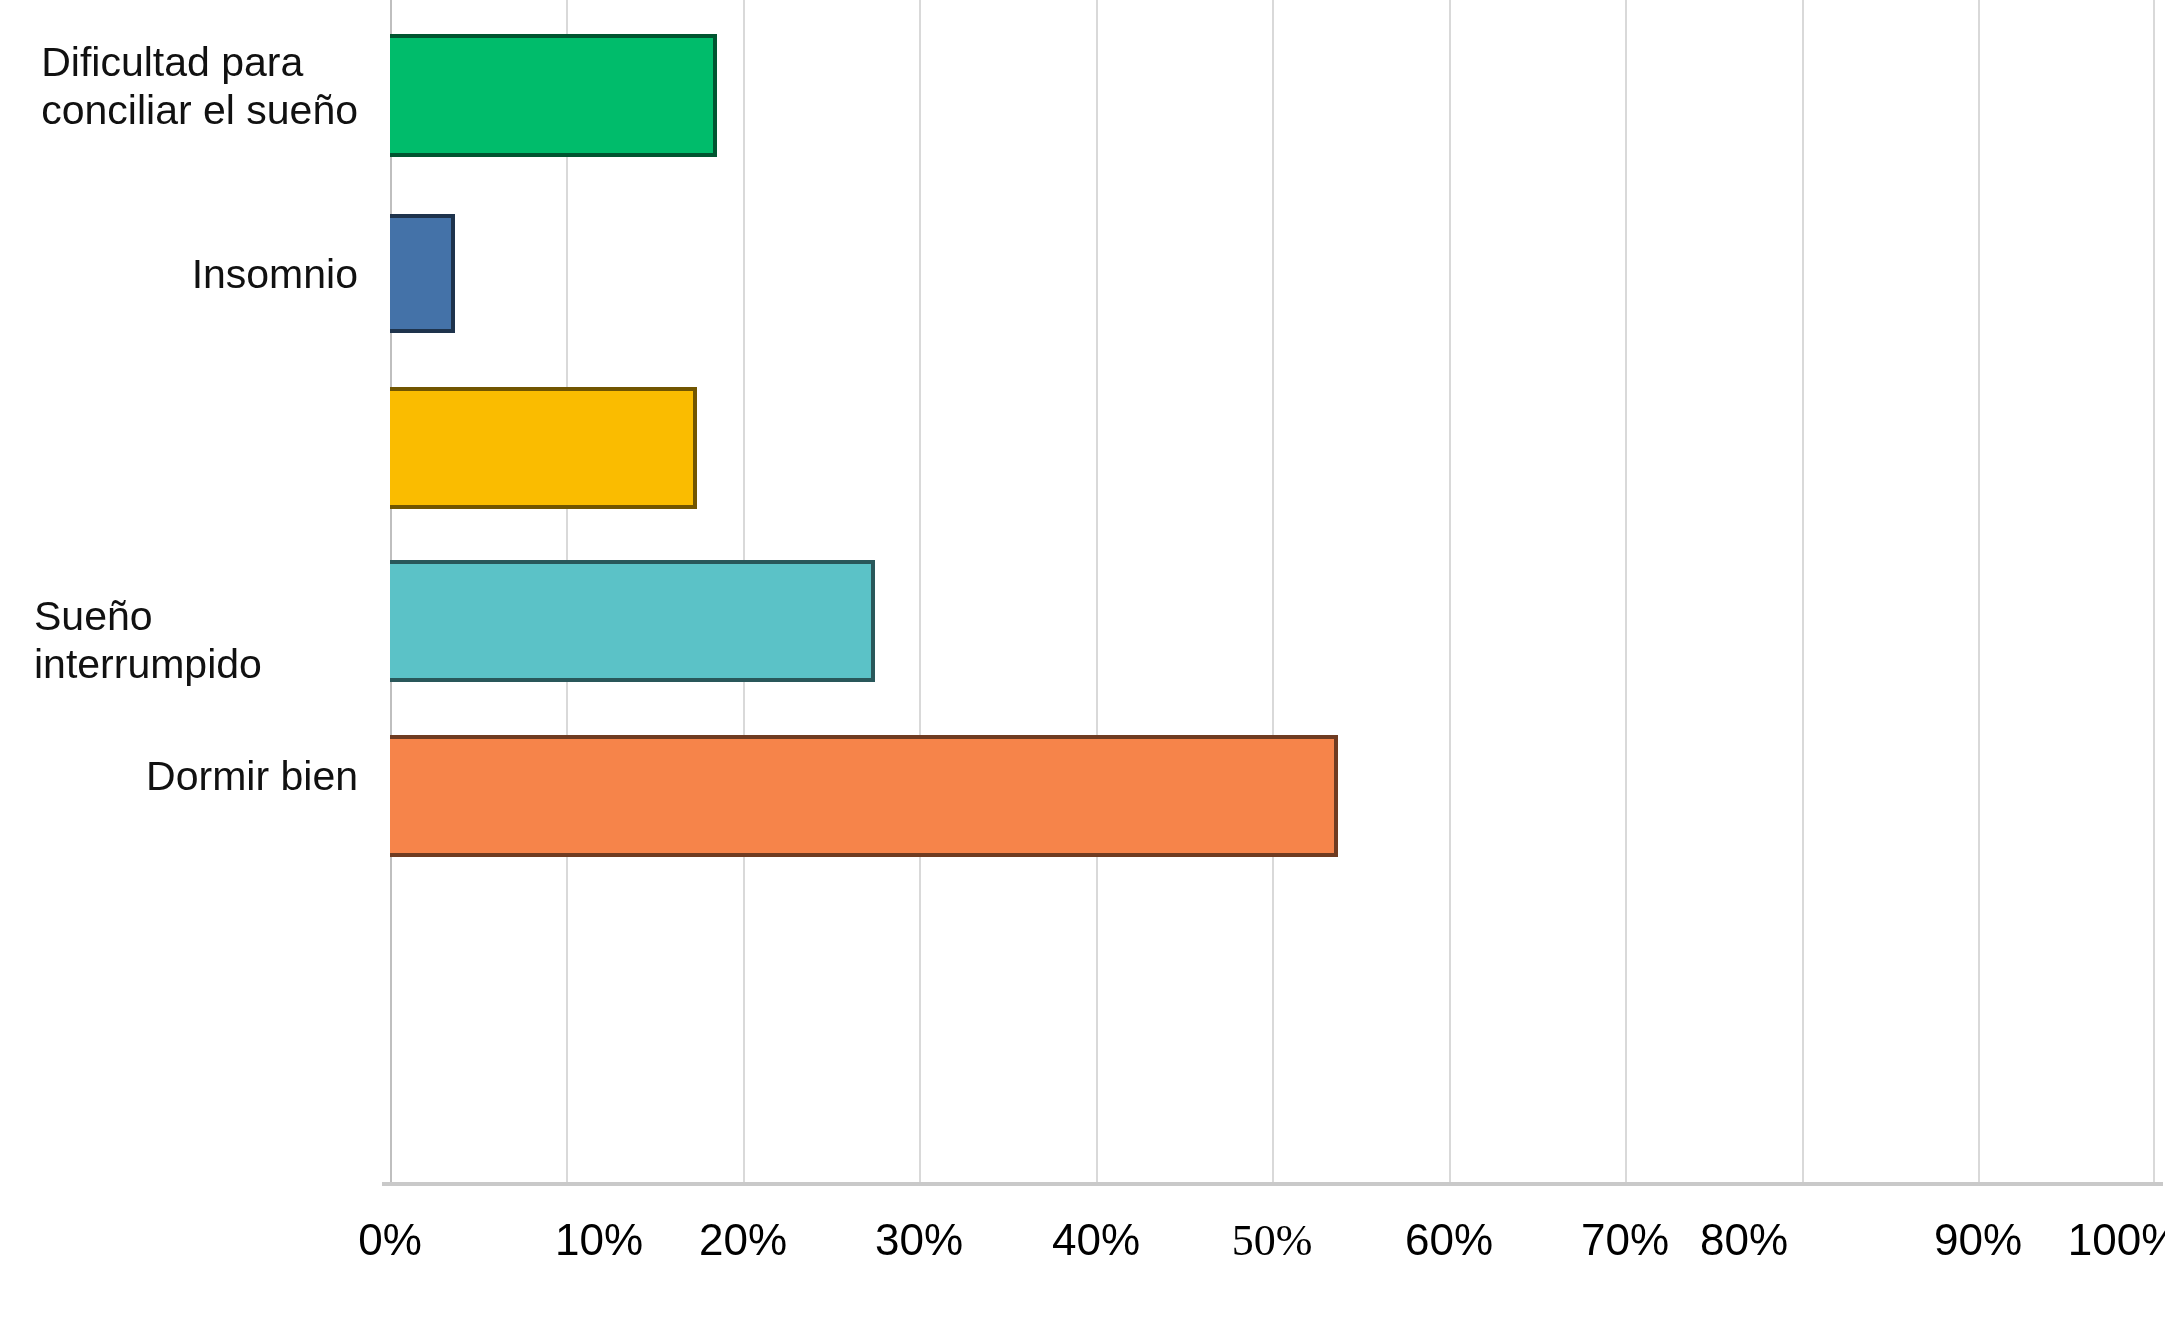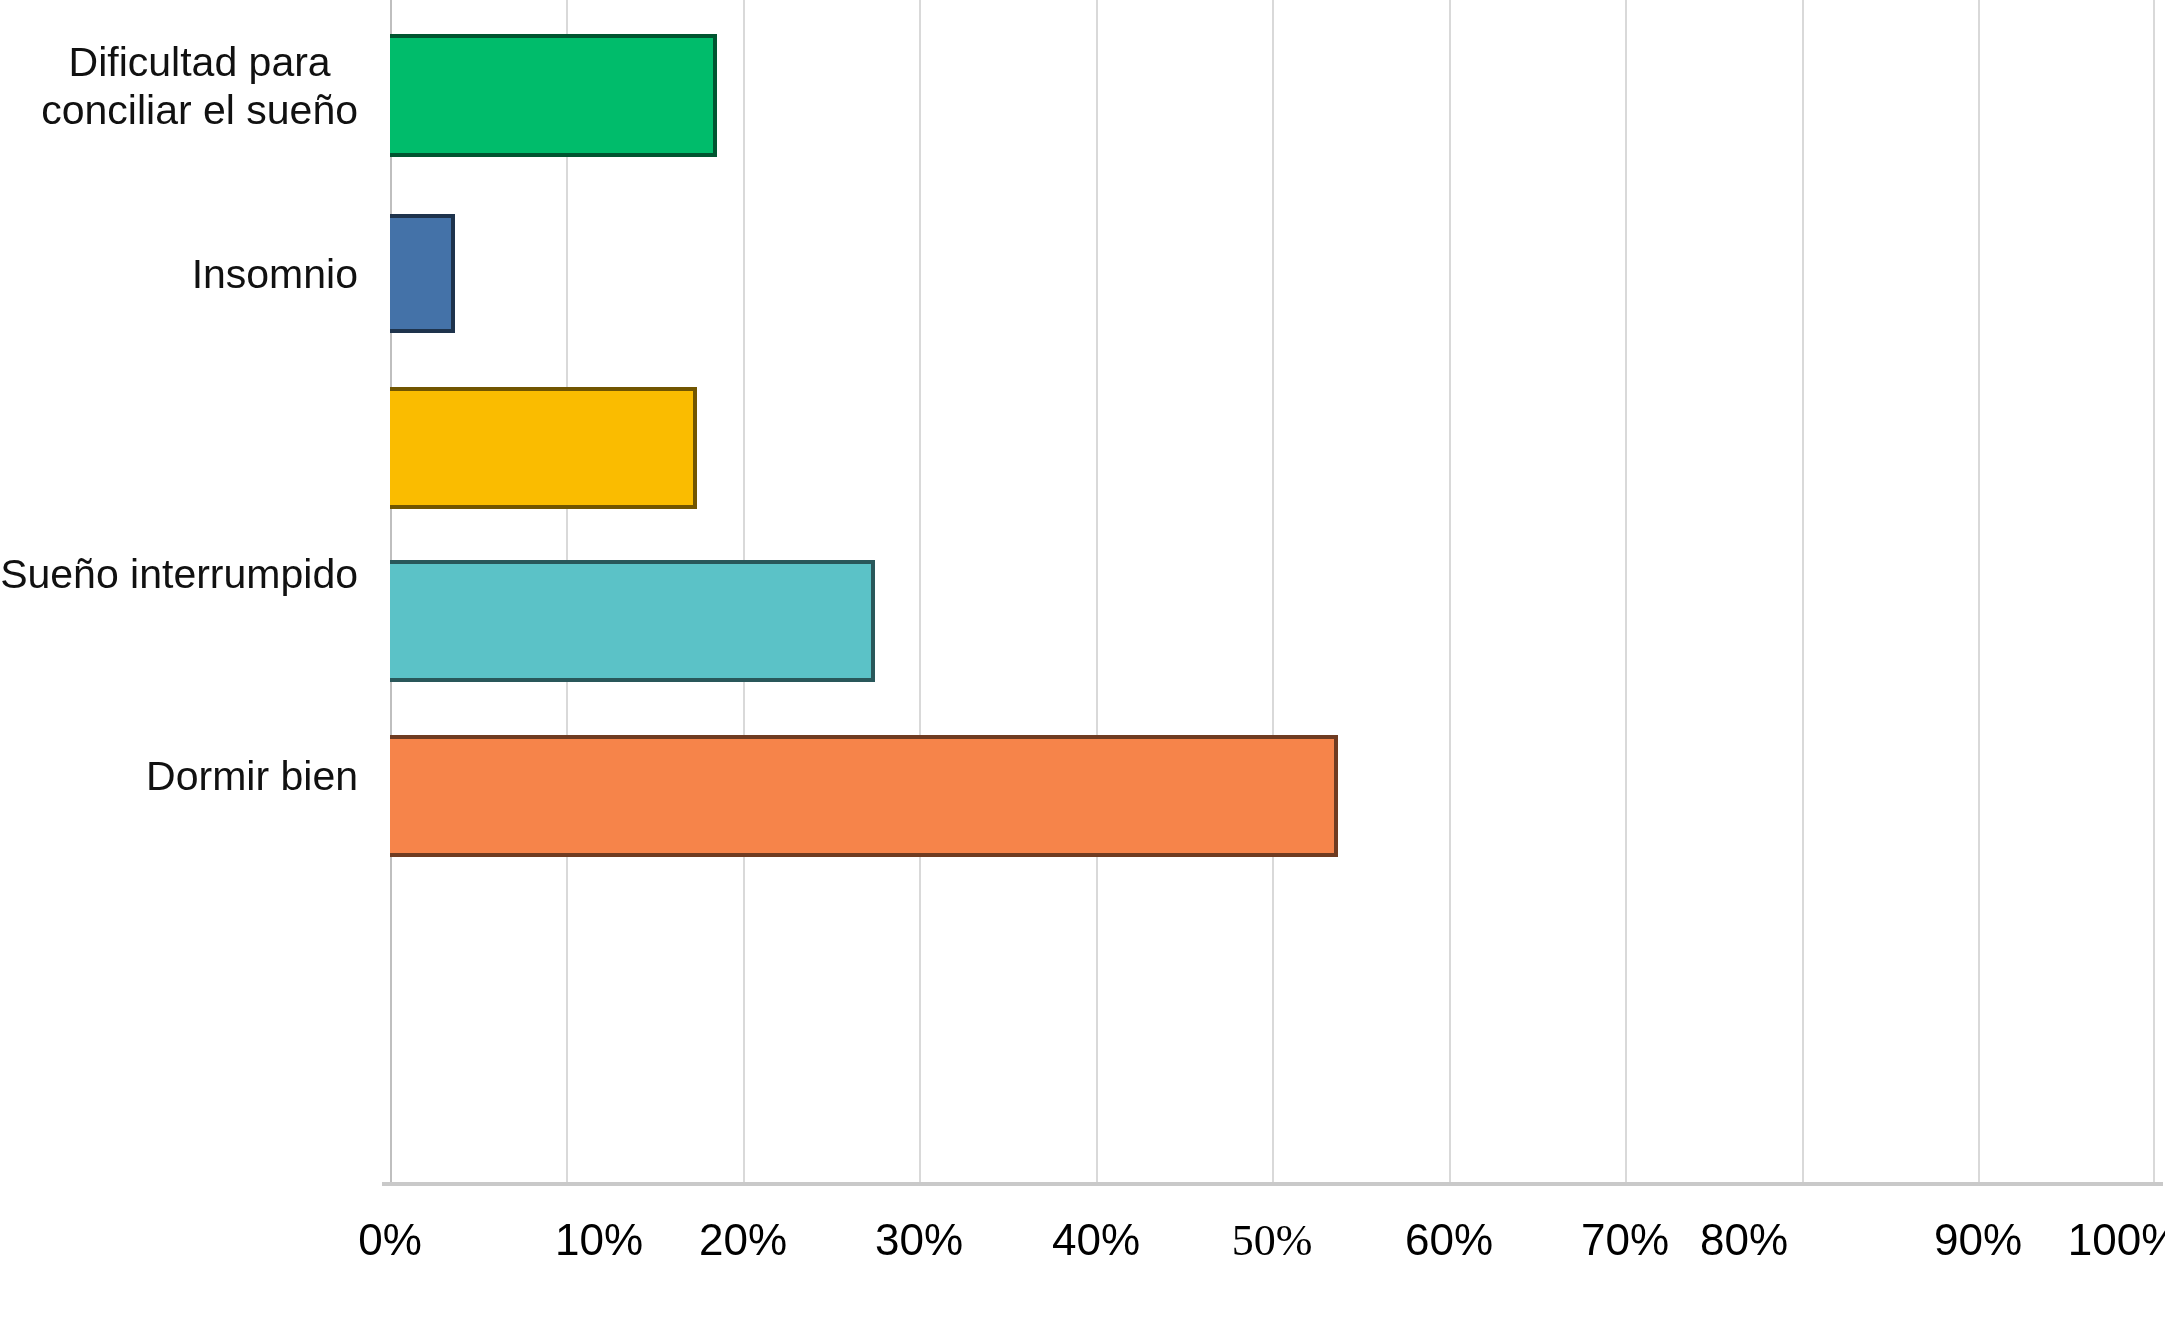--- a/index.html
+++ b/index.html
@@ -74,21 +74,21 @@
   .cat-labels {
     position: absolute;
     left: 0;
     top: 0;
     width: 372px;
     height: 1182px;
   }
   .cat-label {
     position: absolute;
     right: 14px;
-    text-align: center;
+    text-align: left;
     font-size: 41px;
     line-height: 1.18;
     color: #111111;
     white-space: pre-line;
   }
 
   
   .tick-labels {
     position: absolute;
     left: 0;
@@ -107,21 +107,21 @@
 </style>
 </head>
 <body>
 
 <div id="chart-root">
 
   <div class="cat-labels">
     <div class="cat-label" style="top: 38px;">Dificultad para
 conciliar el sueño</div>
     <div class="cat-label" style="top: 250px;">Insomnio</div>
-    <div class="cat-label" style="top: 550px;">Sueño interrumpido</div>
+    <div class="cat-label" style="top: 592px; padding-left: 34px;">Sueño interrumpido</div>
     <div class="cat-label" style="top: 752px;">Dormir bien</div>
   </div>
 
   <div class="plot">
 
     <div class="gridlines">
       <div class="gridline zero" style="left: 0px;"></div>
       <div class="gridline" style="left: 176px;"></div>
       <div class="gridline" style="left: 353px;"></div>
       <div class="gridline" style="left: 529px;"></div>

